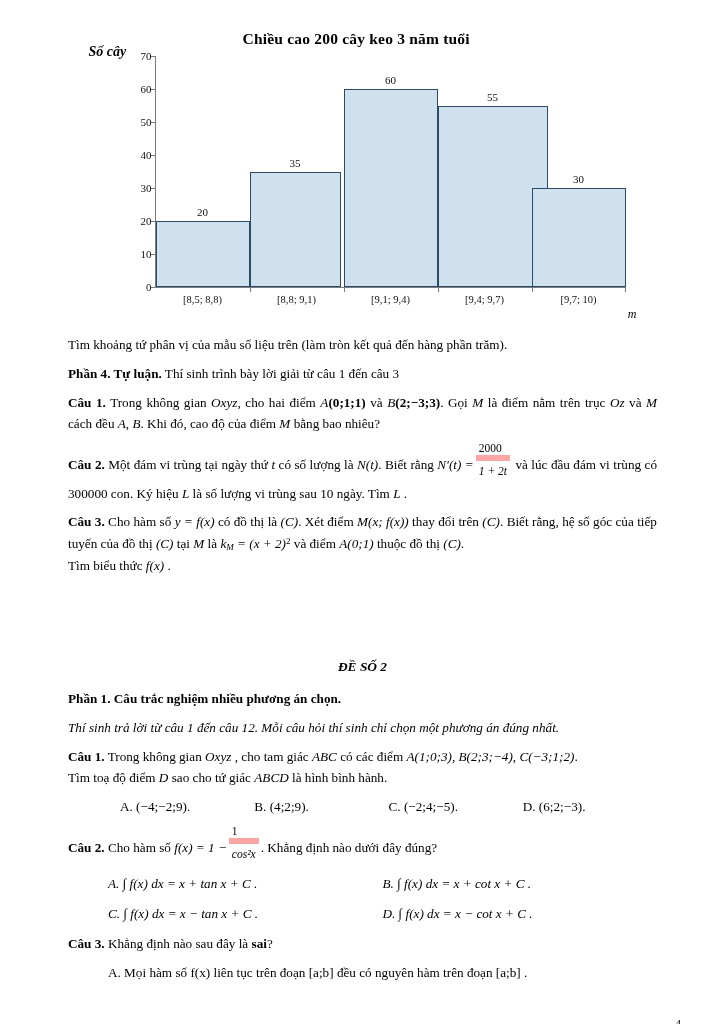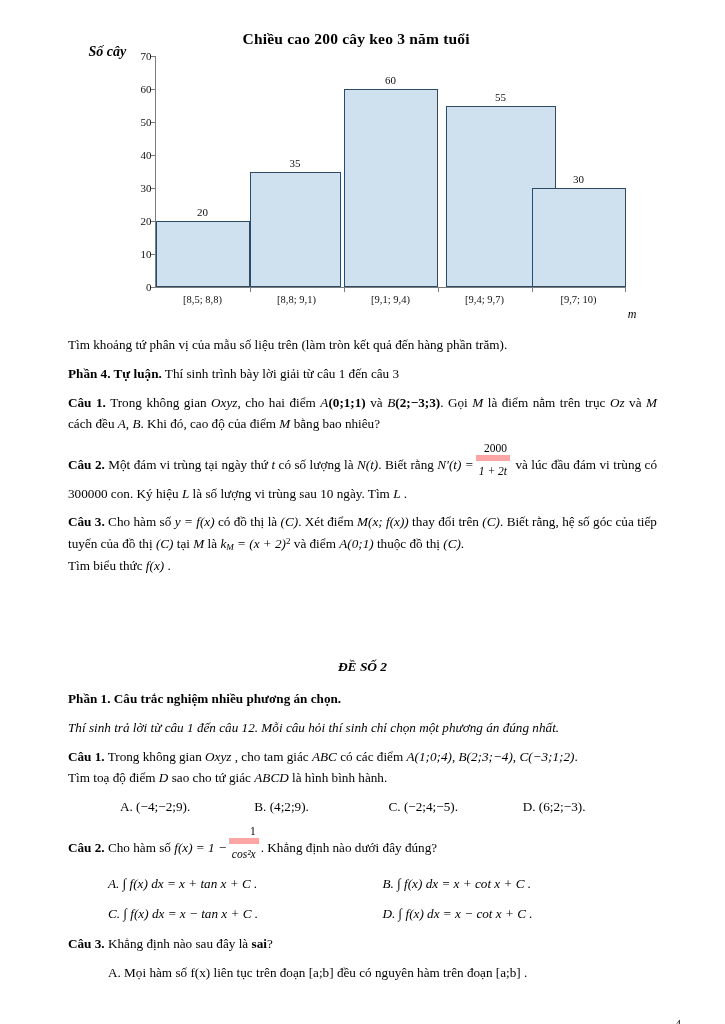--- a/index.html
+++ b/index.html
@@ -123,21 +123,21 @@
   .b { font-weight: bold; }
   .i { font-style: italic; }
   .math { font-style: italic; font-family: "Liberation Serif", serif; }
   .mathup { font-style: normal; font-weight: bold; }
   .sub { font-size: 9px; vertical-align: -0.25em; font-style: italic; }
   .sup { font-size: 9px; vertical-align: 0.5em; }
 
   .frac {
     display: inline-block;
     vertical-align: -0.55em;
-    text-align: right;
+    text-align: left;
     font-size: 11.5px;
     line-height: 1.15;
     margin: 0 2px;
   }
   .frac .num { display: block; padding: 0 3px; }
   .frac .den { display: block; border-top: 6px solid #fca5a5; padding: 4px 3px; }
 
   .heading-center {
     text-align: center;
     font-weight: bold;
@@ -200,21 +200,21 @@
 
       <div class="bar" style="left:0px; width:94px; height:28.57%;">
         <span class="bar-value">20</span>
       </div>
       <div class="bar" style="left:94px; width:91px; height:50.00%;">
         <span class="bar-value">35</span>
       </div>
       <div class="bar" style="left:188px; width:94px; height:85.71%;">
         <span class="bar-value">60</span>
       </div>
-      <div class="bar" style="left:290px; width:110px; height:78.57%;">
+      <div class="bar" style="left:282px; width:110px; height:78.57%;">
         <span class="bar-value">55</span>
       </div>
       <div class="bar" style="left:376px; width:94px; height:42.86%;">
         <span class="bar-value">30</span>
       </div>
 
       <div class="xtick" style="left:94px;"></div>
       <div class="xtick" style="left:188px;"></div>
       <div class="xtick" style="left:282px;"></div>
       <div class="xtick" style="left:376px;"></div>
@@ -256,21 +256,21 @@
     </div>
 
     <div class="spacer-lg"></div>
 
     <div class="heading-center">ĐỀ SỐ 2</div>
 
     <div class="p b">Phần 1. Câu trắc nghiệm nhiều phương án chọn.</div>
     <div class="p i">Thí sinh trả lời từ câu 1 đến câu 12. Mỗi câu hỏi thí sinh chỉ chọn một phương án đúng nhất.</div>
 
     <div class="p">
-      <span class="b">Câu 1.</span><span> Trong không gian </span><span class="math">Oxyz</span><span> , cho tam giác </span><span class="math">ABC</span><span> có các điểm </span><span class="math">A(1;0;4)</span><span>, </span><span class="math">B(2;3;−4)</span><span>, </span><span class="math">C(−3;1;2)</span><span>.</span>
+      <span class="b">Câu 1.</span><span> Trong không gian </span><span class="math">Oxyz</span><span> , cho tam giác </span><span class="math">ABC</span><span> có các điểm </span><span class="math">A(1;0;3)</span><span>, </span><span class="math">B(2;3;−4)</span><span>, </span><span class="math">C(−3;1;2)</span><span>.</span>
       <br>
       <span>Tìm toạ độ điểm </span><span class="math">D</span><span> sao cho tứ giác </span><span class="math">ABCD</span><span> là hình bình hành.</span>
     </div>
 
     <div class="answers indent">
       <span class="opt">A. (−4;−2;9).</span>
       <span class="opt">B. (4;2;9).</span>
       <span class="opt">C. (−2;4;−5).</span>
       <span class="opt">D. (6;2;−3).</span>
     </div>

